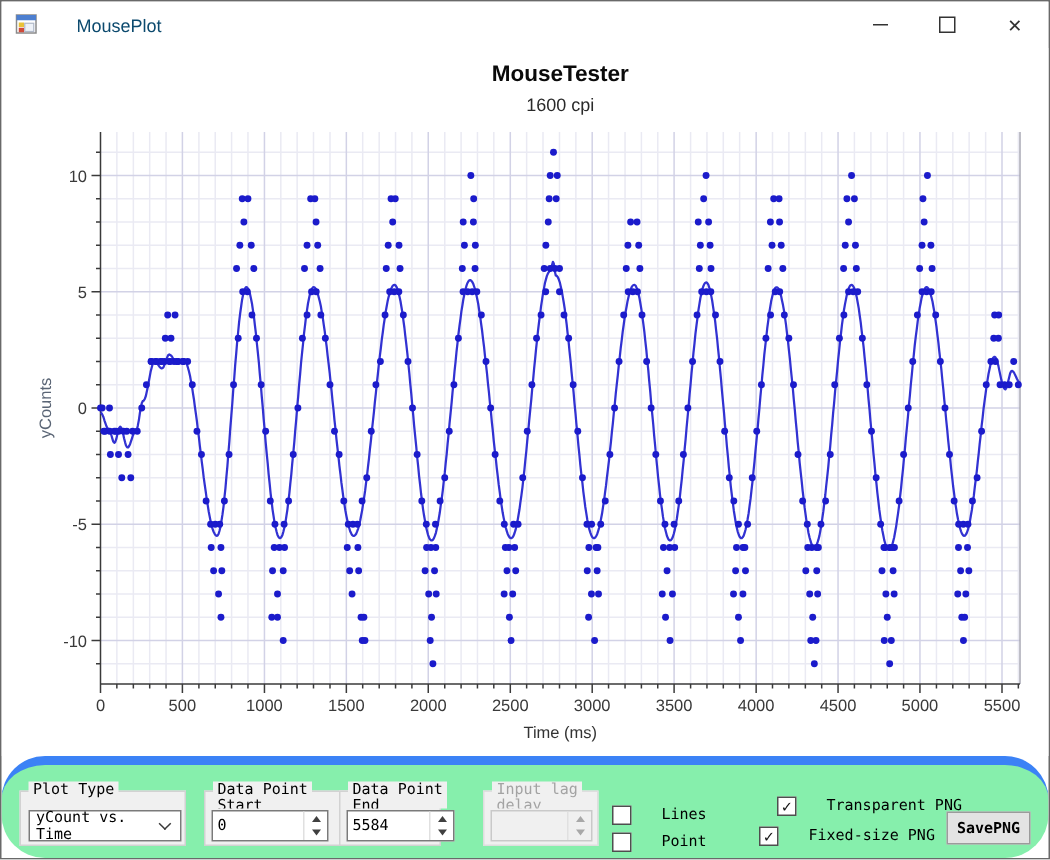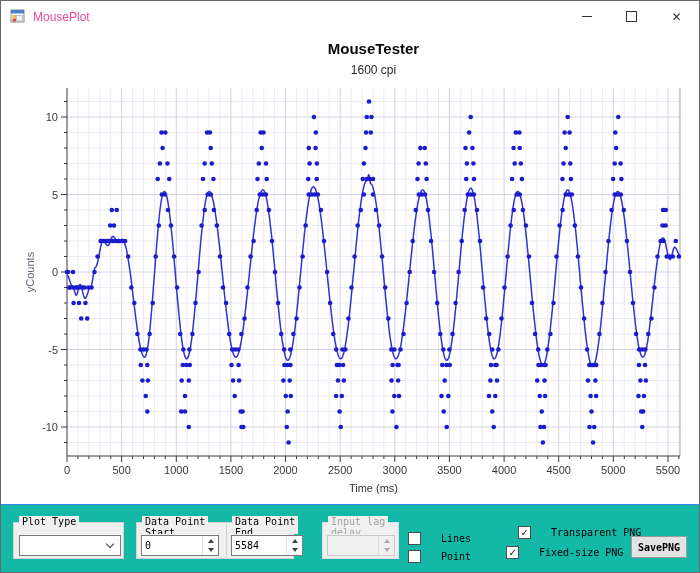--- a/index.html
+++ b/index.html
@@ -1,29 +1,29 @@
 <!DOCTYPE html>
 <html><head>
 <meta charset="utf-8">
 <style>
   html,body{margin:0;padding:0;background:#e8e8e8;font-family:"Liberation Sans",sans-serif;}
   .window{position:relative;width:700px;height:573px;background:#ffffff;border:1px solid #696969;box-sizing:border-box;overflow:hidden;}
   
   .titlebar{position:absolute;top:0;left:0;right:0;height:31px;background:#ffffff;display:flex;align-items:center;}
   .app-icon{width:16px;height:16px;margin-left:9px;flex:0 0 auto;}
-  .title-text{font-size:12px;color:#ec4899;margin-left:7px;}
+  .title-text{font-size:12px;color:#0c4a6e;margin-left:25px;}
   .winbtns{margin-left:auto;display:flex;height:100%;}
   .winbtn{width:45px;height:100%;display:flex;align-items:center;justify-content:center;color:#222;}
   .min-glyph{width:10px;height:1px;background:#333;}
   .max-glyph{width:9px;height:9px;border:1px solid #333;}
   .close-glyph{font-size:12px;line-height:12px;color:#333;}
   
   .chart-wrap{position:absolute;top:31px;left:0;width:700px;height:472px;background:#fff;}
   
-  .panel{position:absolute;left:0;right:0;top:503px;bottom:0;background:#14b8a6;border-top:1px solid #3b82f6;font-family:"DejaVu Sans Mono","Liberation Mono",monospace;}
+  .panel{position:absolute;left:0;right:0;top:503px;bottom:0;background:#86efac;border-top:6px solid #3b82f6;font-family:"DejaVu Sans Mono","Liberation Mono",monospace;border-radius:29px;}
   .group{position:absolute;top:17px;height:37px;border:1px solid #d2d2d2;background:#f0f0f0;box-sizing:border-box;}
   .group-label{position:absolute;top:-7px;left:5px;background:#f0f0f0;padding:0 3px;font-size:10px;line-height:11px;color:#000;z-index:1;white-space:pre;}
   .group-label.two{height:18px;overflow:hidden;}
   .group-label.disabled, .disabled-text{color:#a3a3a3;}
   .combo{position:absolute;top:12px;left:5px;width:102px;height:21px;background:#fff;border:1px solid #7a7a7a;display:flex;align-items:center;z-index:2;font-size:10px;padding-left:4px;box-sizing:border-box;}
   .chevron{margin-left:auto;margin-right:7px;width:5px;height:5px;border-right:1px solid #3a3a3a;border-bottom:1px solid #3a3a3a;transform:rotate(45deg);margin-top:-3px;}
   .nud{position:absolute;top:12px;height:21px;background:#fff;border:1px solid #7a7a7a;display:flex;z-index:2;box-sizing:border-box;}
   .nud input{border:0;outline:none;flex:1;min-width:0;font-family:"DejaVu Sans Mono",monospace;font-size:10px;padding:1px 3px;background:transparent;color:#000;}
   .spin{width:15px;border-left:1px solid #e0e0e0;display:flex;flex-direction:column;}
   .spin-half{flex:1;display:flex;align-items:center;justify-content:center;}
@@ -642,20 +642,21 @@
         <circle cx="661.5" cy="193.5" r="2.3" fill="#1b1bcb"></circle>
         <circle cx="664.6" cy="193.5" r="2.3" fill="#1b1bcb"></circle>
       </svg>
   </div>
 
   <div class="panel">
 
     <div class="group" style="left:12px;width:111px;">
       <span class="group-label">Plot Type</span>
       <div class="combo">
+        <span>yCount vs. Time</span>
         <span class="chevron"></span>
       </div>
     </div>
 
     <div class="group" style="left:135px;width:104px;">
       <span class="group-label two"><span>Data Point</span>
 <span>Start</span></span>
       <div class="nud" style="left:4px;width:78px;">
         <input value="0" style="">
         <div class="spin">

